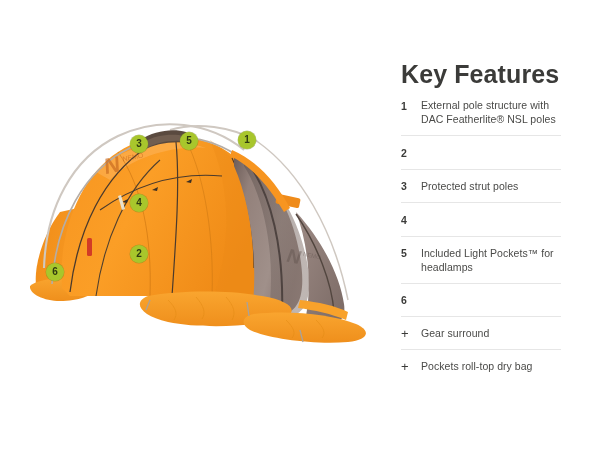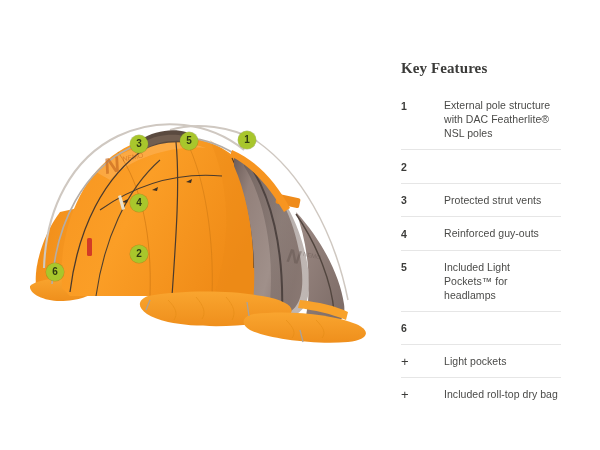--- a/index.html
+++ b/index.html
@@ -31,23 +31,22 @@
     box-shadow:0 0 0 0.5px rgba(120,140,30,.5);
   }
 
   
   .panel{
     position:absolute;left:390px;top:0;width:210px;height:450px;
     background:#ffffff;
   }
   .panel-title{
     position:absolute;left:11px;top:60px;
-    font-size:15px;font-weight:bold;color:#3b3b39;
+    font-size:25px;font-weight:bold;color:#3b3b39;
     letter-spacing:.1px;
-    font-family:Liberation Serif, serif;
   }
   .feature-list{
     position:absolute;left:11px;top:98px;width:160px;
   }
   .feature-row{
     display:flex;
     align-items:flex-start;
     border-top:1px solid #e6e6e6;
     padding:9px 0 9px 0;
   }
@@ -55,21 +54,20 @@
   .f-num{
     width:20px;flex:0 0 20px;
     font-size:10.5px;font-weight:bold;color:#3b3b39;
     line-height:14px;
     padding-top:0.5px;
   }
   .f-num.plus{font-weight:normal;font-size:13px;line-height:13px;}
   .f-text{
     font-size:10.5px;color:#4a4a48;line-height:14px;
     letter-spacing:.05px;
-    margin-left:23px;
   }
 </style>
 </head>
 <body>
 
 <div id="root">
 
   <div class="photo">
     <svg width="390" height="450" viewBox="0 0 390 450">
       <defs>
@@ -226,43 +224,42 @@
         <div class="f-num">1</div>
         <div class="f-text">External pole structure with DAC Featherlite® NSL poles</div>
       </div>
 
       <div class="feature-row">
         <div class="f-num">2</div>
       </div>
 
       <div class="feature-row">
         <div class="f-num">3</div>
-        <div class="f-text">Protected strut vents</div>
+        <div class="f-text">Protected strut poles</div>
       </div>
 
       <div class="feature-row">
         <div class="f-num">4</div>
-        <div class="f-text">Reinforced guy-outs</div>
       </div>
 
       <div class="feature-row">
         <div class="f-num">5</div>
         <div class="f-text">Included Light Pockets™ for headlamps</div>
       </div>
 
       <div class="feature-row">
         <div class="f-num">6</div>
       </div>
 
       <div class="feature-row">
         <div class="f-num plus">+</div>
-        <div class="f-text">Light pockets</div>
+        <div class="f-text">Gear surround</div>
       </div>
 
       <div class="feature-row">
         <div class="f-num plus">+</div>
-        <div class="f-text">Included roll-top dry bag</div>
+        <div class="f-text">Pockets roll-top dry bag</div>
       </div>
 
     </div>
   </div>
 
 </div>
 
 </body></html>

